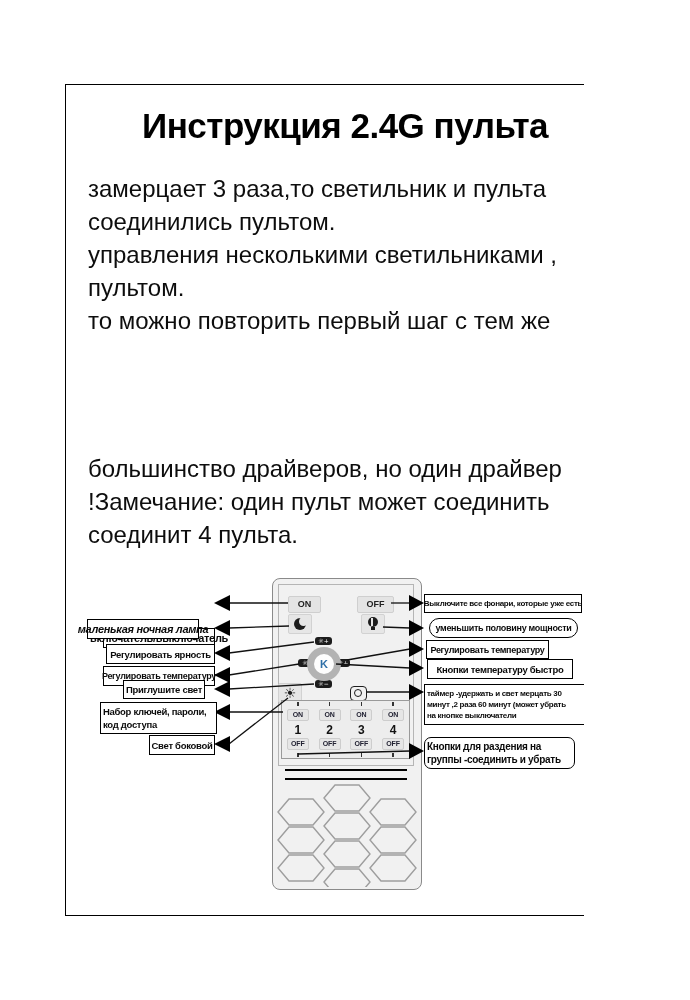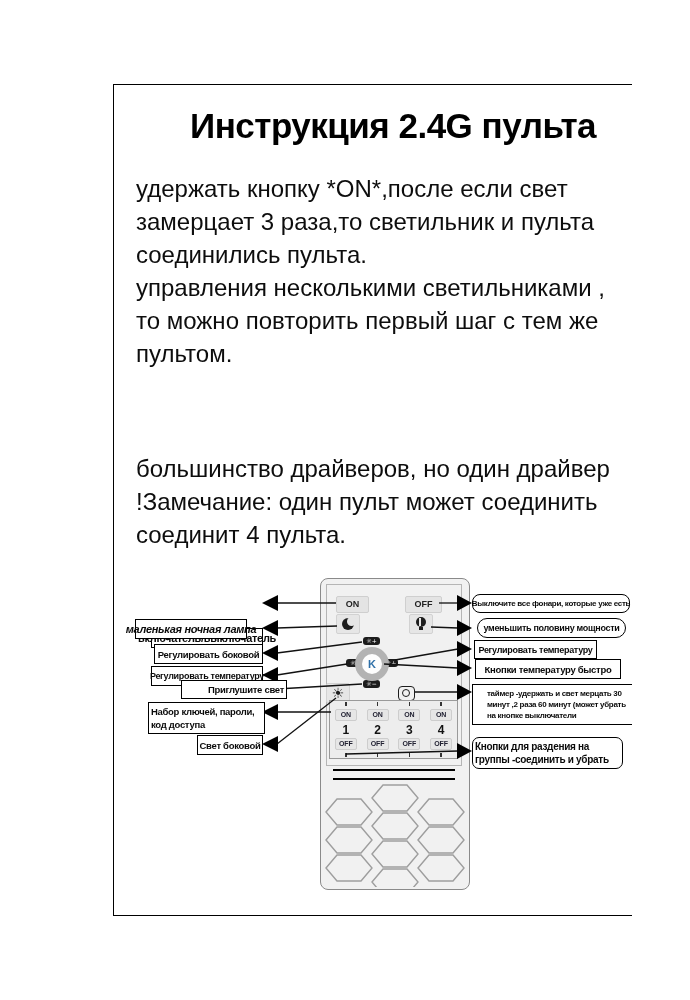--- a/index.html
+++ b/index.html
@@ -1,17 +1,17 @@
 <!DOCTYPE html>
 <html><head>
 <meta charset="utf-8">
 <style>
   html,body{margin:0;padding:0;background:#fff;}
   .page{position:relative;width:584px;height:1000px;background:#ffffff;
-        font-family:"Liberation Sans", sans-serif;color:#111;overflow:hidden;margin-left:48px;}
+        font-family:"Liberation Sans", sans-serif;color:#111;overflow:hidden;}
   .page-border{position:absolute;left:65px;top:84px;width:558px;height:830px;
         border:1.6px solid #000;}
   .title{position:absolute;left:65px;top:106px;width:560px;text-align:center;
         font-size:35px;font-weight:700;letter-spacing:-0.5px;color:#000;}
   .bodytext{position:absolute;left:88px;width:534px;font-size:24px;line-height:33px;color:#0d0d0d;}
   .intro{top:172px;}
   .note{top:452px;}
 
   
   .remote{position:absolute;left:272px;top:578px;width:148px;height:310px;
@@ -63,26 +63,25 @@
 </style>
 </head>
 <body>
 
 <div class="page">
   <div class="page-border"></div>
 
   <div class="title">Инструкция 2.4G пульта</div>
 
   <div class="bodytext intro">
-    <div>удержать кнопку *ON*,после если свет</div>
     <div>замерцает 3 раза,то светильник и пульта</div>
-    <div>соединились пульта.</div>
+    <div>соединились пультом.</div>
     <div>управления несколькими светильниками ,</div>
+    <div>пультом.</div>
     <div>то можно повторить первый шаг с тем же</div>
-    <div>пультом.</div>
   </div>
 
   <div class="bodytext note">
     <div>большинство драйверов, но один драйвер</div>
     <div>!Замечание: один пульт может соединить</div>
     <div>соединит 4 пульта.</div>
   </div>
 
   <div class="remote">
     <div class="remote-inner"></div>
@@ -204,34 +203,34 @@
       <polygon points="409,620 409,636 424,628"></polygon>
       <polygon points="409,641 409,657 424,649"></polygon>
       <polygon points="409,660 409,676 424,668"></polygon>
       <polygon points="409,684 409,700 424,692"></polygon>
       <polygon points="409,743 409,759 424,751"></polygon>
     </g>
   </svg>
 
   <div class="lbl" style="left:103px;top:628px;width:110px;height:18px;font-size:11px;">включатель/выключатель</div>
   <div class="lbl" style="left:87px;top:619px;width:110px;height:18px;font-size:11px;font-style:italic;">маленькая ночная лампа</div>
-  <div class="lbl" style="left:106px;top:644px;width:107px;height:18px;font-size:9.5px;">Регулировать боковой</div>
+  <div class="lbl" style="left:106px;top:644px;width:107px;height:18px;font-size:9.5px;">Регулировать ярность</div>
   <div class="lbl" style="left:103px;top:666px;width:110px;height:18px;font-size:9px;">Регулировать температуру</div>
-  <div class="lbl" style="left:133px;top:680px;width:80px;height:17px;font-size:9.5px;padding-left:24px;">Приглушите свет</div>
+  <div class="lbl" style="left:123px;top:680px;width:80px;height:17px;font-size:9.5px;">Приглушите свет</div>
   <div class="lbl" style="left:100px;top:702px;width:113px;height:30px;font-size:9.5px;align-items:flex-start;padding-left:2px;line-height:13px;">
     <span>Набор ключей, пароли,</span>
     <span>код доступа</span>
   </div>
   <div class="lbl" style="left:149px;top:735px;width:64px;height:18px;font-size:9.5px;">Свет боковой</div>
 
-  <div class="lbl" style="left:424px;top:594px;width:156px;height:17px;font-size:8px;border-radius:8px;">Выключите все фонари, которые уже есть</div>
+  <div class="lbl" style="left:424px;top:594px;width:156px;height:17px;font-size:8px;">Выключите все фонари, которые уже есть</div>
   <div class="lbl" style="left:429px;top:618px;width:147px;height:18px;font-size:9px;border-radius:10px;">уменьшить половину мощности</div>
   <div class="lbl" style="left:426px;top:640px;width:121px;height:17px;font-size:9px;">Регулировать температуру</div>
   <div class="lbl" style="left:427px;top:659px;width:144px;height:18px;font-size:9.5px;">Кнопки температуру быстро</div>
-  <div class="lbl" style="left:424px;top:684px;width:157px;height:39px;font-size:8px;align-items:flex-start;padding-left:14px;line-height:11px;">
+  <div class="lbl" style="left:424px;top:684px;width:157px;height:39px;font-size:8px;align-items:flex-start;padding-left:2px;line-height:11px;">
     <span>таймер -удержать и свет мерцать 30</span>
     <span>минут ,2 раза 60 минут (может убрать</span>
     <span>на кнопке выключатели</span>
   </div>
   <div class="lbl" style="left:424px;top:737px;width:147px;height:30px;font-size:10px;align-items:flex-start;padding-left:2px;line-height:13px;border-radius:7px;">
     <span>Кнопки для раздения на</span>
     <span>группы -соединить и убрать</span>
   </div>
 </div>
 

